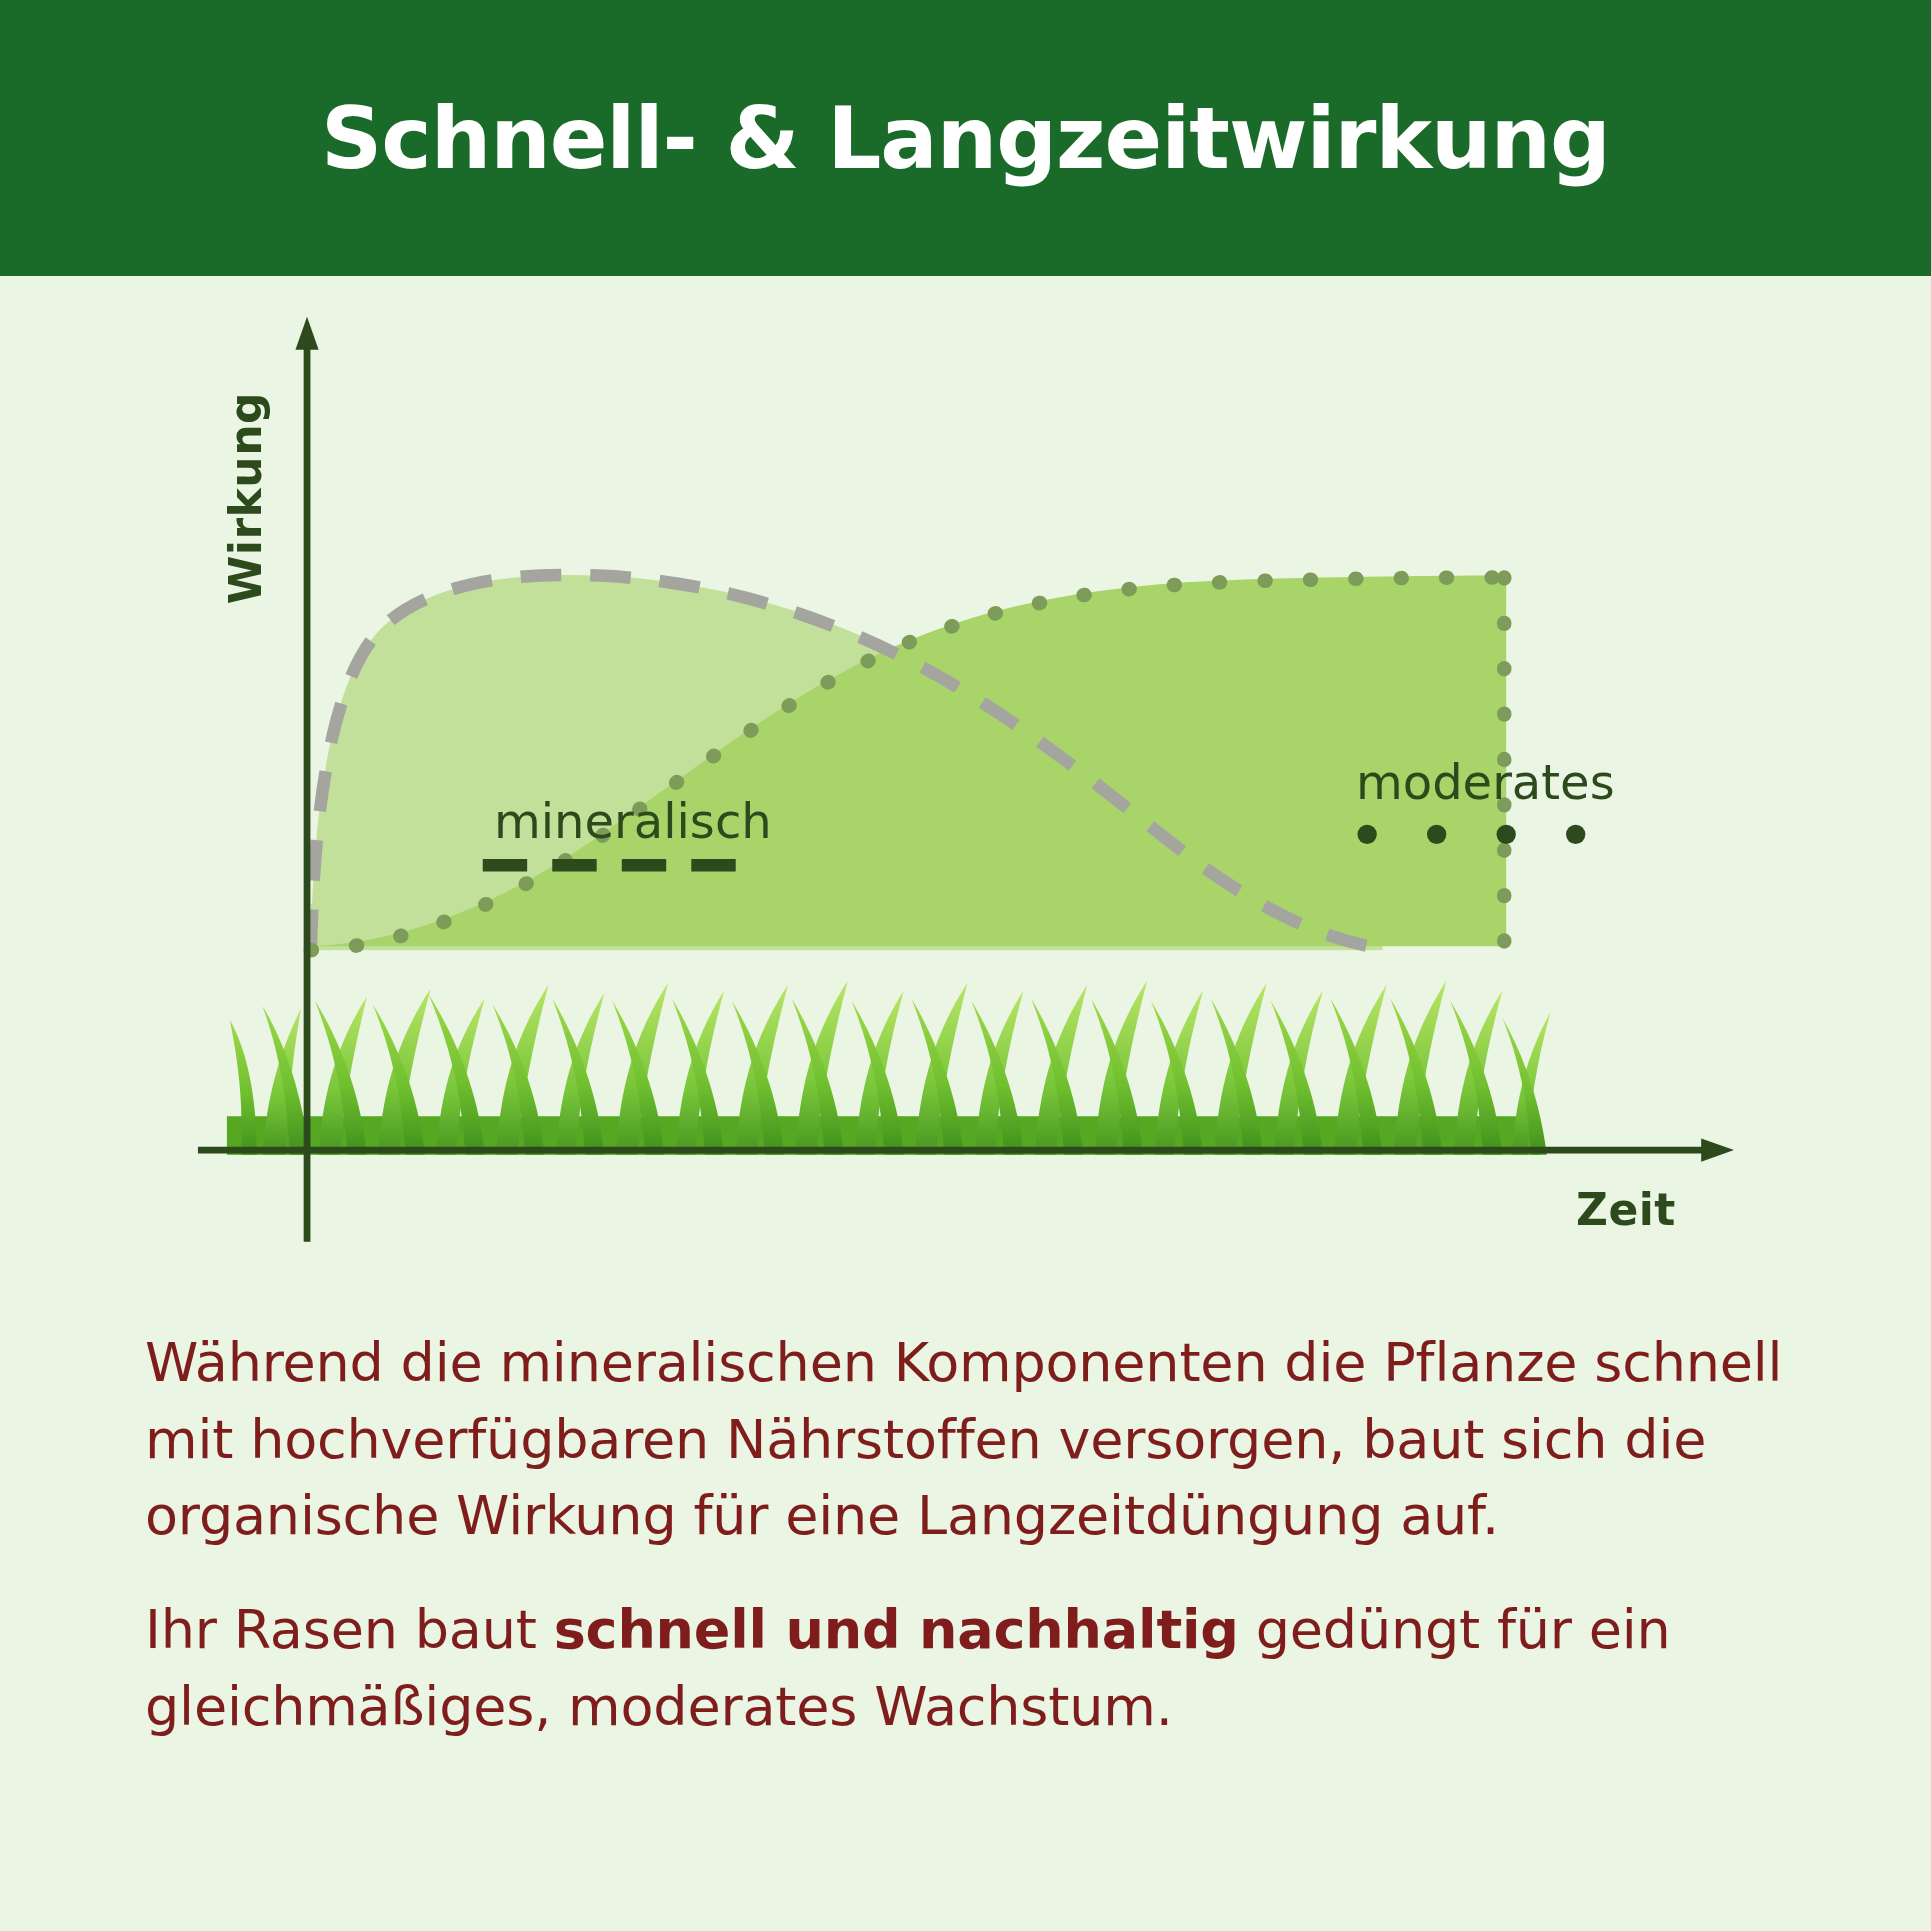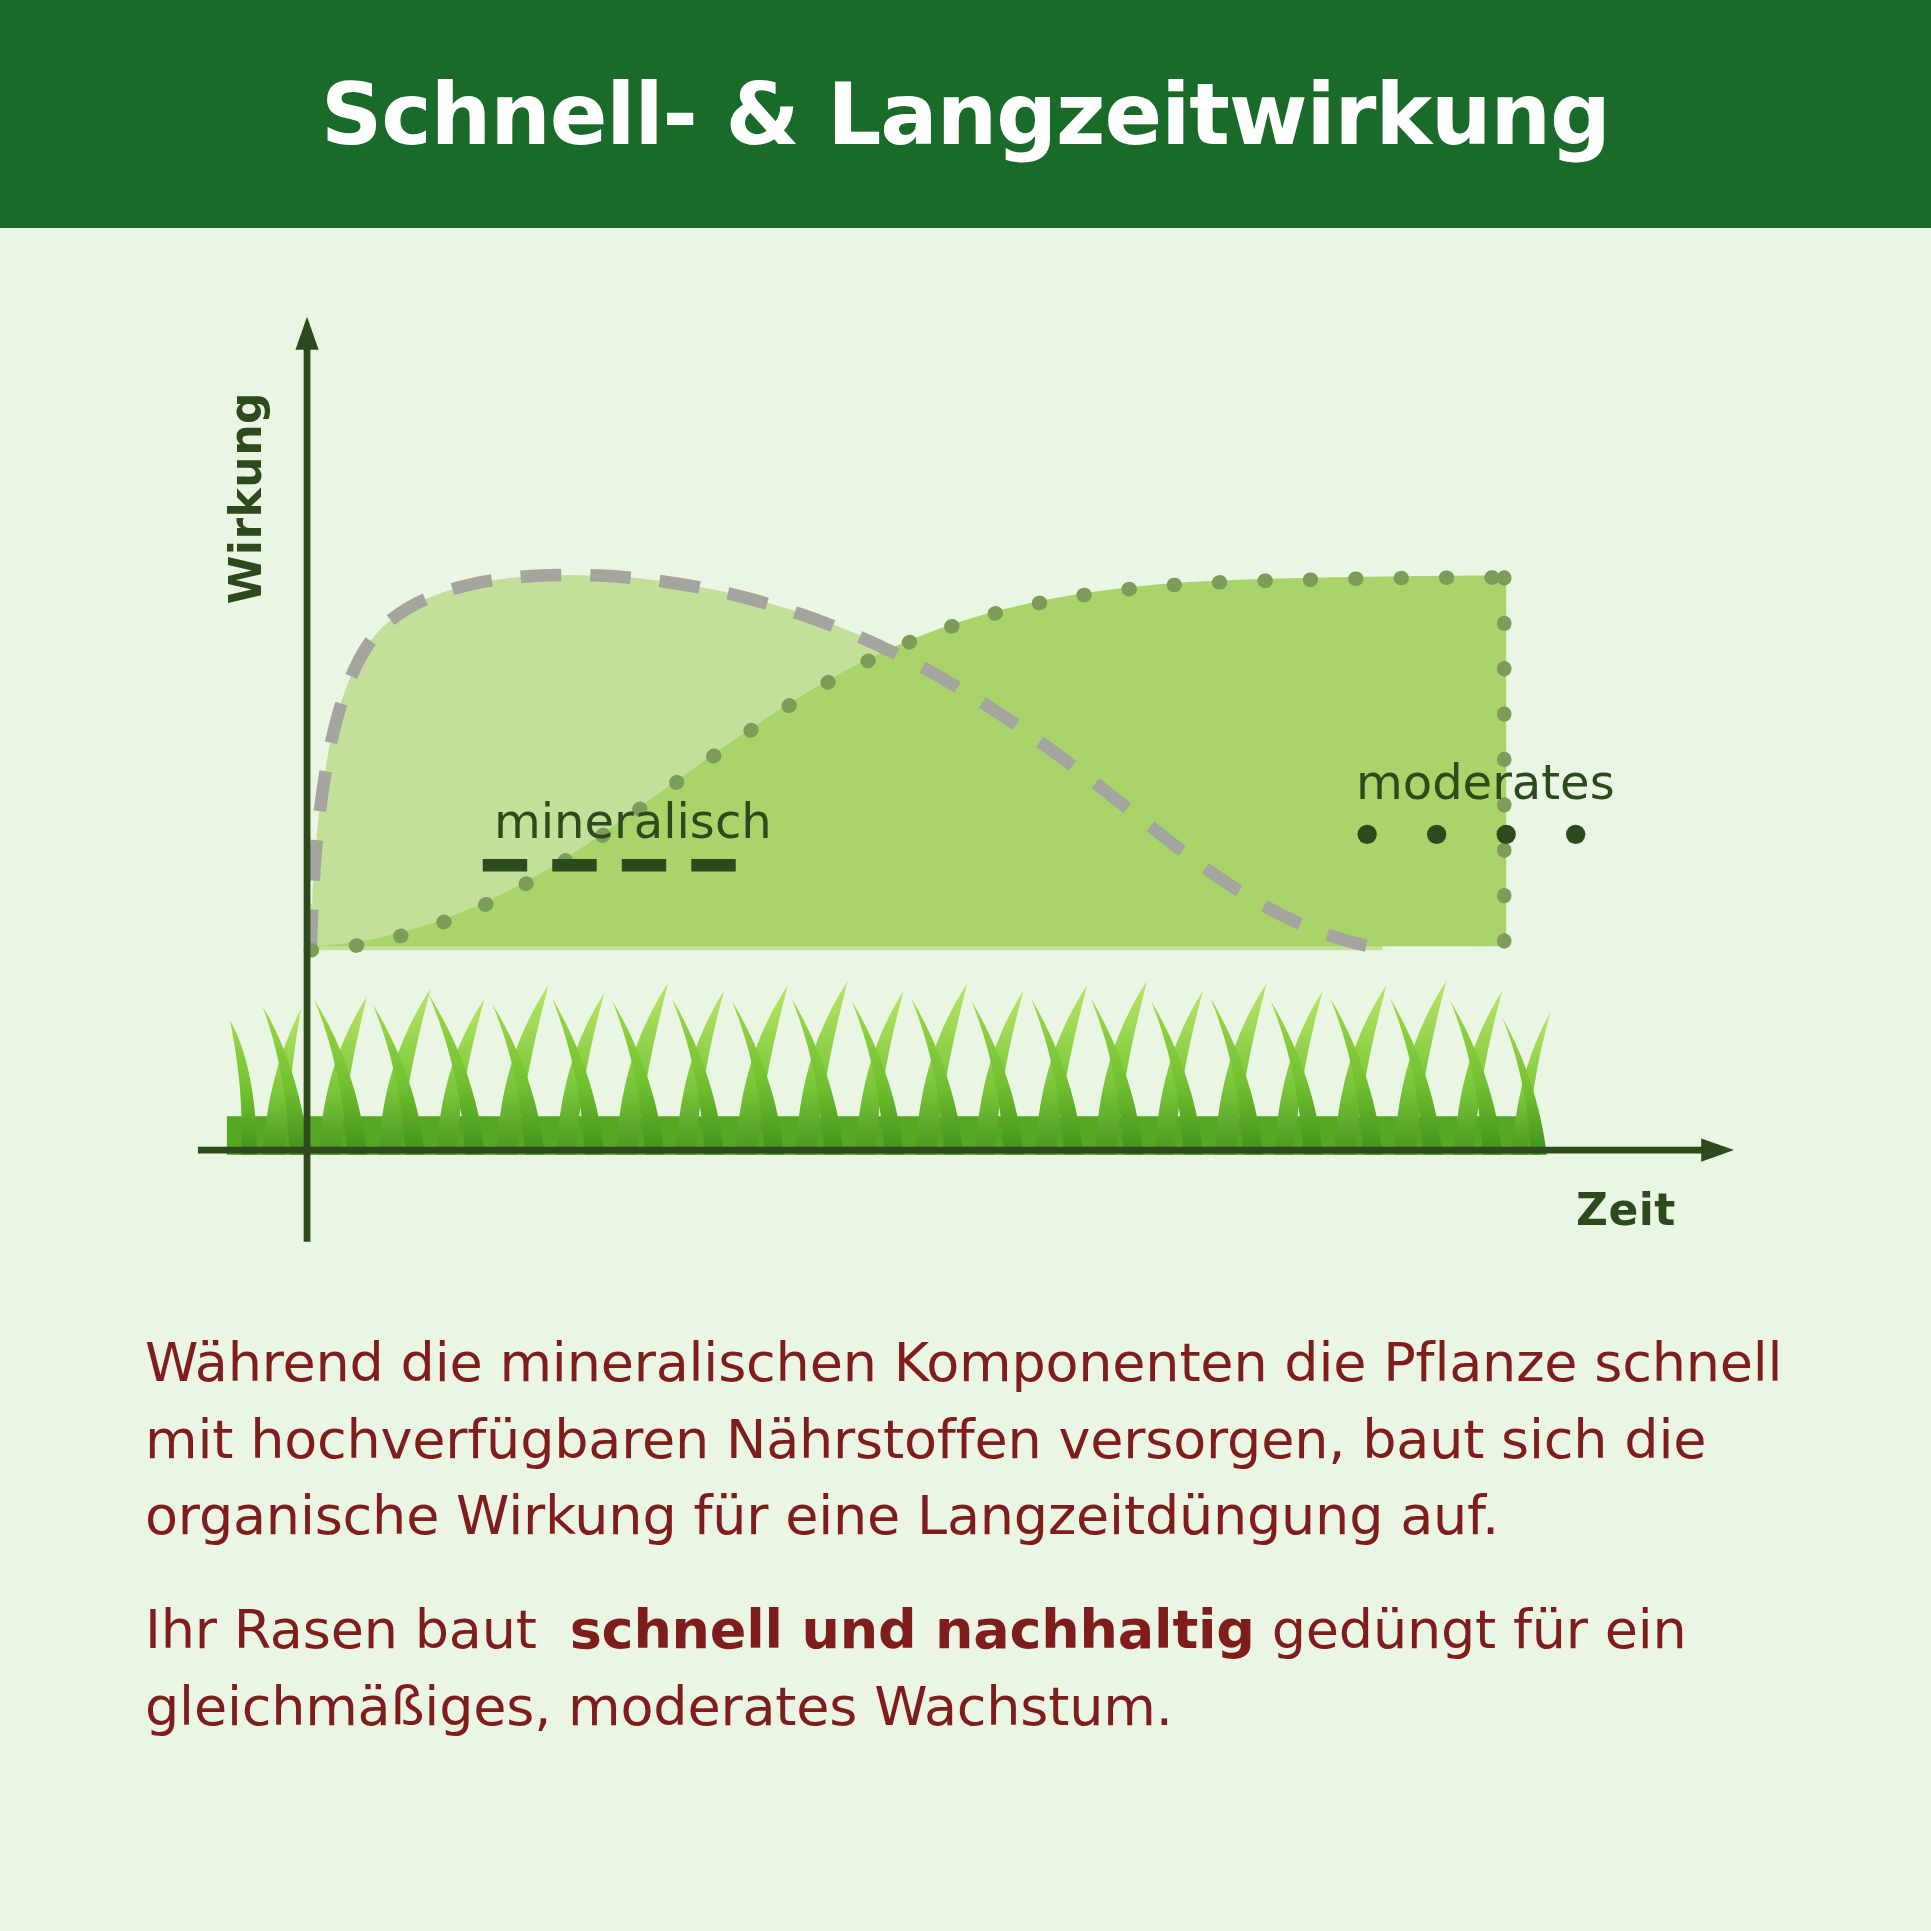--- a/index.html
+++ b/index.html
@@ -19,21 +19,21 @@
     height: 1931px;
     background: #eaf5e3;
   }
 
   
   .header {
     position: absolute;
     left: 0;
     top: 0;
     width: 1931px;
-    height: 228px;
+    height: 276px;
     background: #1a6b2a;
     display: flex;
     align-items: center;
     justify-content: center;
   }
   .header-title {
     color: #ffffff;
     font-family: "DejaVu Sans", sans-serif;
     font-size: 85px;
     font-weight: bold;
@@ -105,21 +105,20 @@
   .para {
     color: #7f1d1d;
     font-family: "DejaVu Sans", sans-serif;
     font-size: 54px;
     line-height: 1.42;
     margin: 0 0 37px 0;
     letter-spacing: -0.2px;
   }
   .para b {
     font-weight: bold;
-    margin-left: 16px;
   }
 </style>
 </head>
 <body>
 
 <div class="page">
 
   <div class="header">
     <div class="header-title">Schnell- &amp; Langzeitwirkung</div>
   </div>

